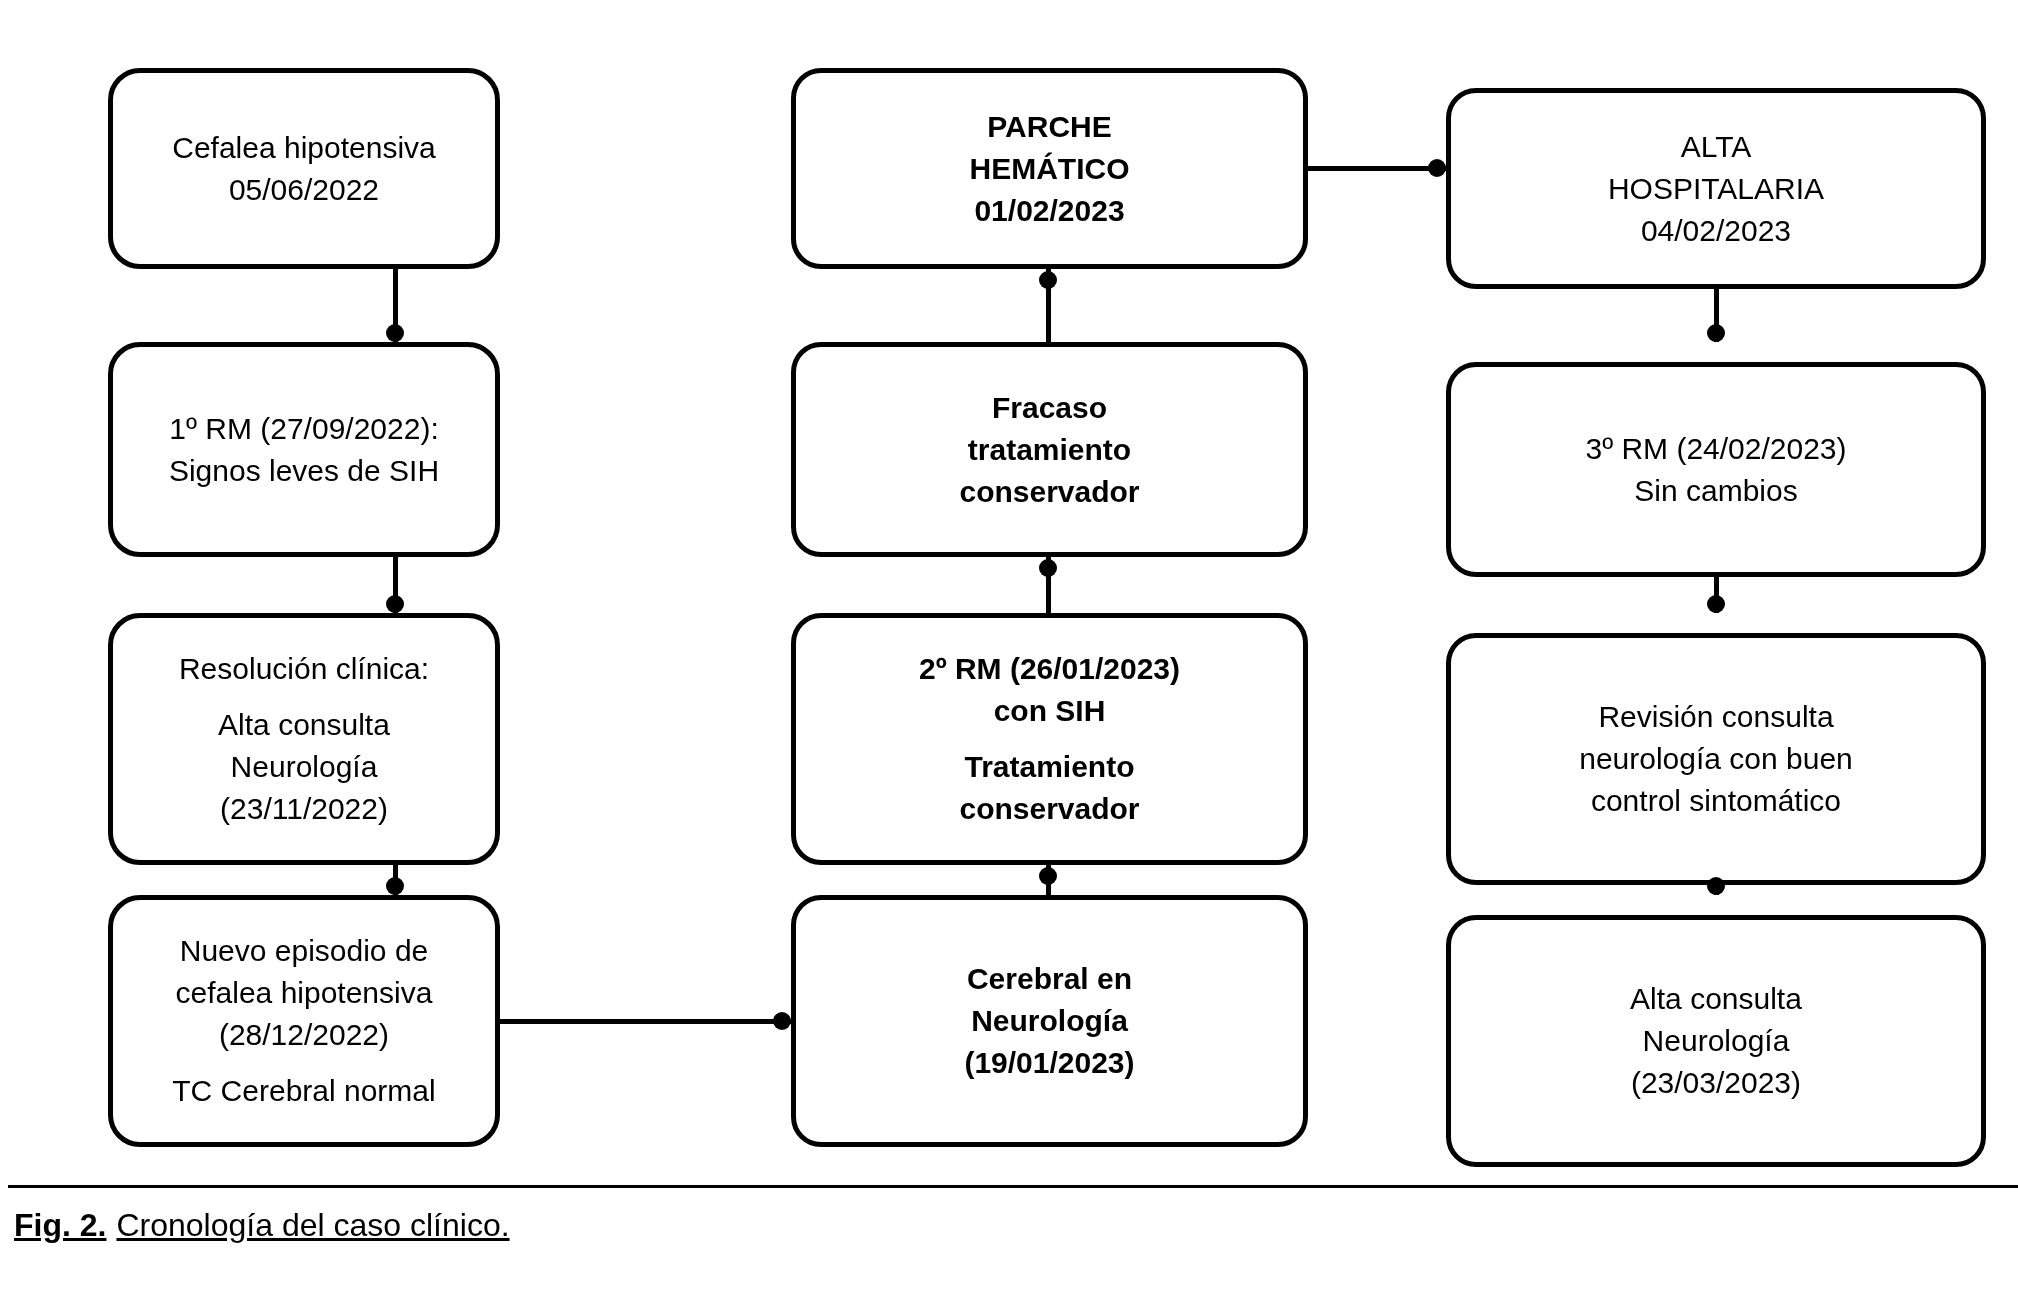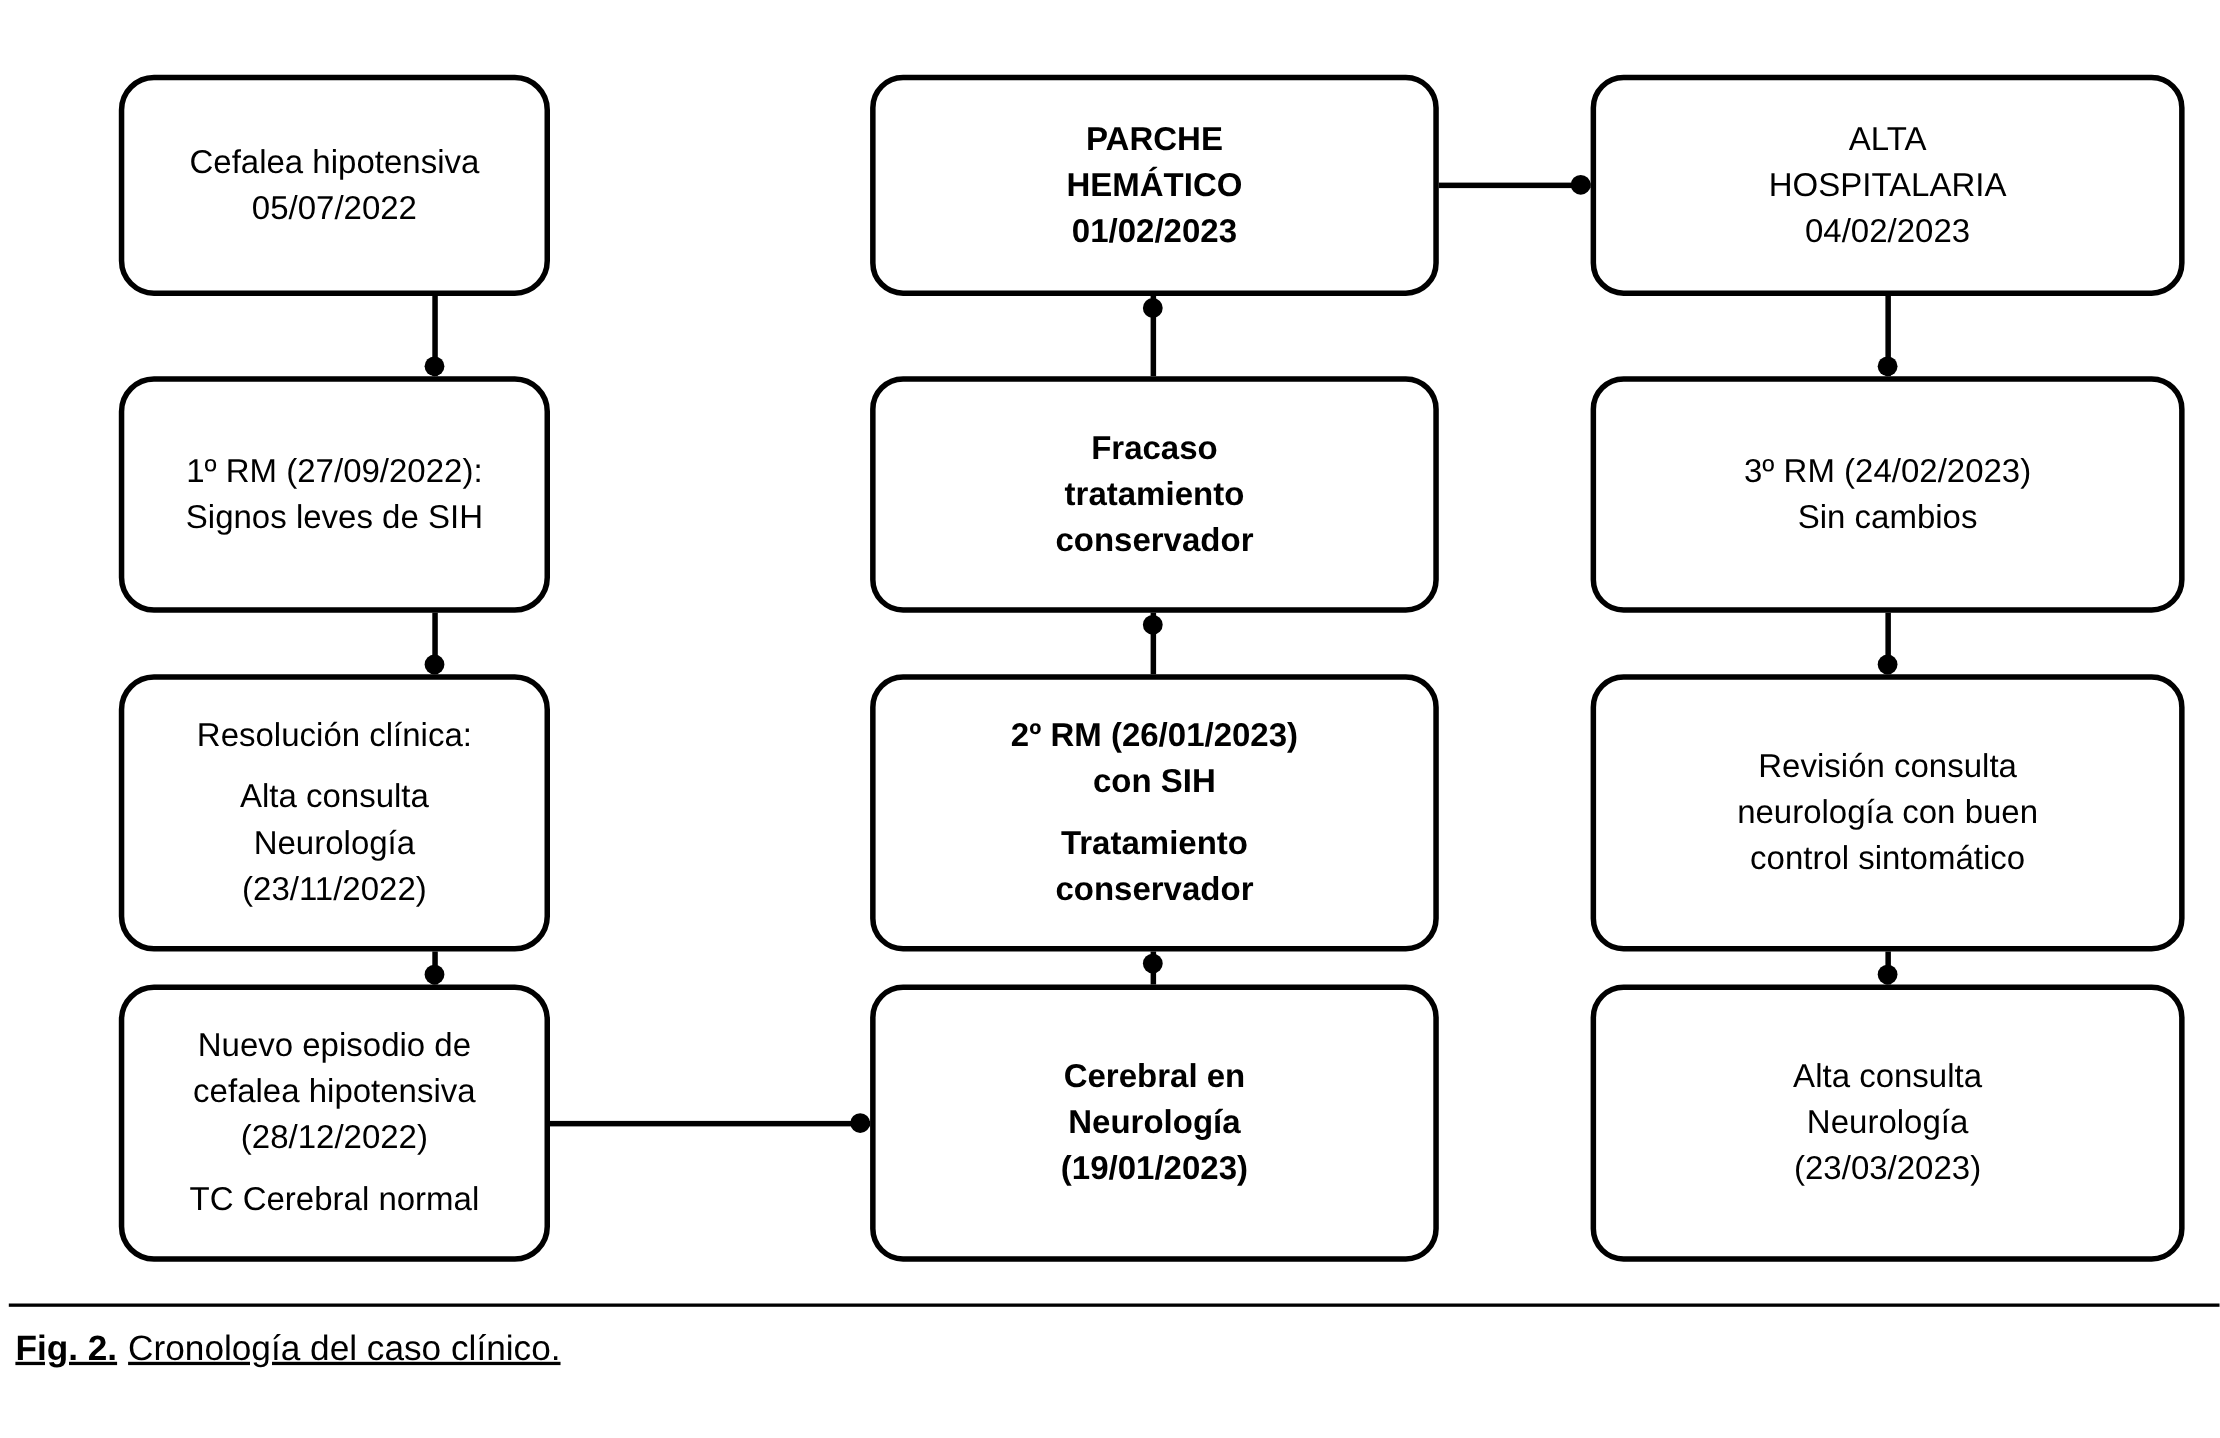--- a/index.html
+++ b/index.html
@@ -25,21 +25,21 @@
     text-align: center;
     font-size: 30px;
     line-height: 42px;
     z-index: 2;
   }
   .node .para + .para { margin-top: 14px; }
 
   
   .c1 { left: 108px;  width: 392px; border-radius: 32px; }
   .c2 { left: 791px;  width: 517px; font-weight: bold; }
-  .c3 { left: 1446px; width: 540px; }
+  .c3 { left: 1446px; width: 540px; margin-top: 20px; }
   .r1 { top: 68px;  height: 201px; }
   .r2 { top: 342px; height: 215px; }
   .r3 { top: 613px; height: 252px; }
   .r4 { top: 895px; height: 252px; }
 
   .vline, .hline {
     position: absolute;
     background: #000000;
     z-index: 1;
   }
@@ -71,21 +71,21 @@
   .caption .fig-label { font-weight: bold; margin-right: 10px; }
 </style>
 </head>
 <body>
 
 <div id="canvas">
 
   <div class="node c1 r1">
       <div class="para">
         <div class="line">Cefalea hipotensiva</div>
-        <div class="line">05/07/2022</div>
+        <div class="line">05/06/2022</div>
       </div>
     </div>
   <div class="node c1 r2">
       <div class="para">
         <div class="line">1º RM (27/09/2022):</div>
         <div class="line">Signos leves de SIH</div>
       </div>
     </div>
   <div class="node c1 r3">
       <div class="para">

